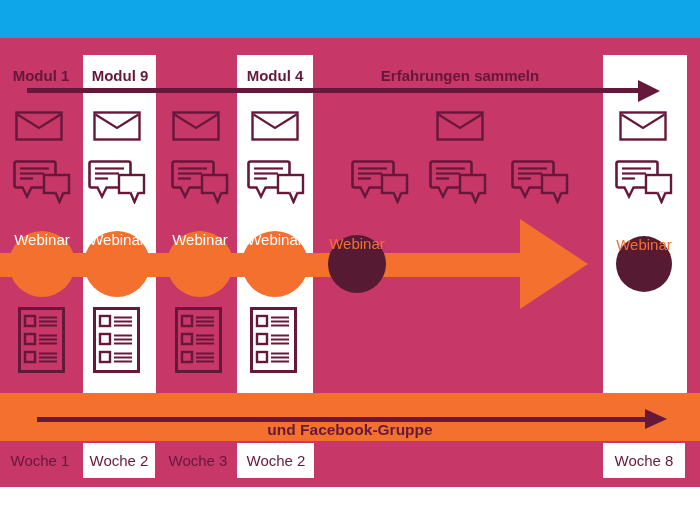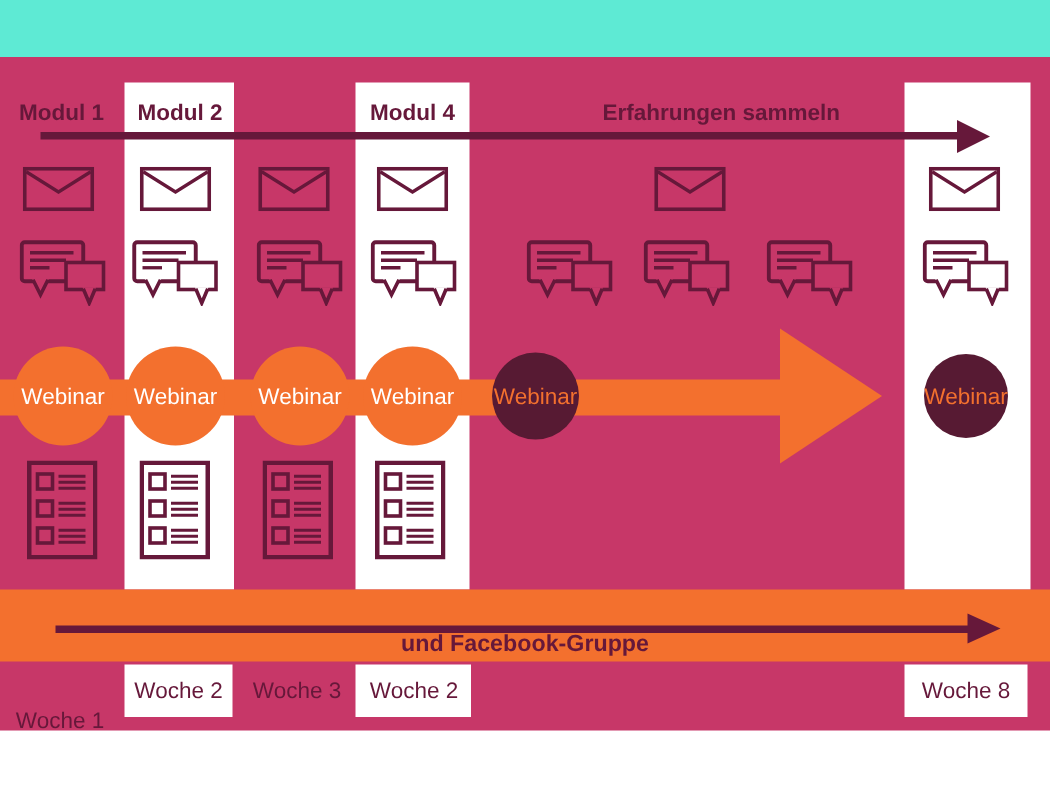--- a/index.html
+++ b/index.html
@@ -5,40 +5,40 @@
   :root{
     --pink:#c73768;
     --dark:#66183a;
     --circleDark:#571a33;
     --orange:#f3702e;
     --white:#ffffff;
   }
   *{margin:0;padding:0;box-sizing:border-box;}
   html,body{width:700px;height:525px;background:#ffffff;overflow:hidden;
     font-family:"Liberation Sans",sans-serif;}
-  .stage{position:relative;width:700px;height:430px;background:#5eead4;}
+  .stage{position:relative;width:700px;height:430px;background:#0ea5e9;}
   .canvas{position:absolute;left:0;top:38px;width:700px;height:449px;background:var(--pink);}
   .col{position:absolute;top:55px;height:338px;background:var(--white);}
   .module-label{position:absolute;top:66px;height:20px;line-height:20px;
     text-align:center;font-size:15px;font-weight:bold;color:var(--dark);}
   .phase-label{position:absolute;top:66px;height:20px;line-height:20px;
-    text-align:right;font-size:15px;font-weight:bold;color:var(--dark);}
+    text-align:center;font-size:15px;font-weight:bold;color:var(--dark);}
   .arrow-shaft{position:absolute;background:var(--dark);}
   .arrow-head{position:absolute;width:0;height:0;
     border-top:11px solid transparent;border-bottom:11px solid transparent;
     border-left:22px solid var(--dark);}
   .icon{position:absolute;color:var(--dark);}
   .on-pink{--bg:var(--pink);}
   .on-white{--bg:var(--white);}
   .track{position:absolute;left:0;top:253px;width:522px;height:24px;background:var(--orange);}
   .track-head{position:absolute;left:520px;top:219px;width:0;height:0;
     border-top:45px solid transparent;border-bottom:45px solid transparent;
     border-left:68px solid var(--orange);}
   .webinar-circle{position:absolute;width:66px;height:66px;border-radius:50%;
-    background:var(--orange);display:flex;align-items:center;justify-content:center;
+    background:var(--orange);display:flex;justify-content:center;
     color:#ffffff;font-size:15px;}
   .webinar-circle.dark{background:var(--circleDark);color:var(--orange);}
   .banner{position:absolute;left:0;top:393px;width:700px;height:48px;background:var(--orange);}
   .banner-line{position:absolute;left:0;width:700px;text-align:center;height:20px;
     line-height:20px;font-size:15.5px;font-weight:bold;color:var(--dark);}
   .week-box{position:absolute;top:443px;height:35px;background:var(--white);}
   .week-label{position:absolute;top:450px;height:21px;line-height:21px;text-align:center;
     font-size:15px;color:var(--dark);}
 </style>
 </head>
@@ -84,21 +84,21 @@
   <div class="canvas"></div>
 
   <div class="col" style="left:83px;width:73px;"></div>
   <div class="col" style="left:237px;width:76px;"></div>
   <div class="col" style="left:603px;width:84px;"></div>
 
   <div class="track"></div>
   <div class="track-head"></div>
 
   <div class="module-label" style="left:1px;width:80px;">Modul 1</div>
-  <div class="module-label" style="left:80px;width:80px;">Modul 2</div>
+  <div class="module-label" style="left:80px;width:80px;">Modul 9</div>
   <div class="module-label" style="left:235px;width:80px;">Modul 4</div>
   <div class="phase-label" style="left:360px;width:200px;">Erfahrungen sammeln</div>
 
   <div class="arrow-shaft" style="left:27px;top:88px;width:613px;height:5px;"></div>
   <div class="arrow-head" style="left:638px;top:80px;"></div>
 
   <svg class="icon on-pink" style="left:15px;top:111px;" width="48" height="30">
       <use href="#sym-envelope"></use>
     </svg>
   <svg class="icon on-white" style="left:93px;top:111px;" width="48" height="30">
@@ -176,19 +176,19 @@
 
   <div class="banner"></div>
   <div class="arrow-shaft" style="left:37px;top:417px;width:610px;height:5px;"></div>
   <div class="arrow-head" style="left:645px;top:409px;border-top-width:10px;border-bottom-width:10px;"></div>
   <div class="banner-line" style="top:420px;">und Facebook-Gruppe</div>
 
   <div class="week-box" style="left:83px;width:72px;"></div>
   <div class="week-box" style="left:237px;width:77px;"></div>
   <div class="week-box" style="left:603px;width:82px;"></div>
 
-  <div class="week-label" style="left:0px;width:80px;margin-top:20px;">Woche 1</div>
+  <div class="week-label" style="left:0px;width:80px;">Woche 1</div>
   <div class="week-label" style="left:79px;width:80px;">Woche 2</div>
   <div class="week-label" style="left:158px;width:80px;">Woche 3</div>
   <div class="week-label" style="left:236px;width:80px;">Woche 2</div>
   <div class="week-label" style="left:604px;width:80px;">Woche 8</div>
 
 </div>
 
 </body></html>

